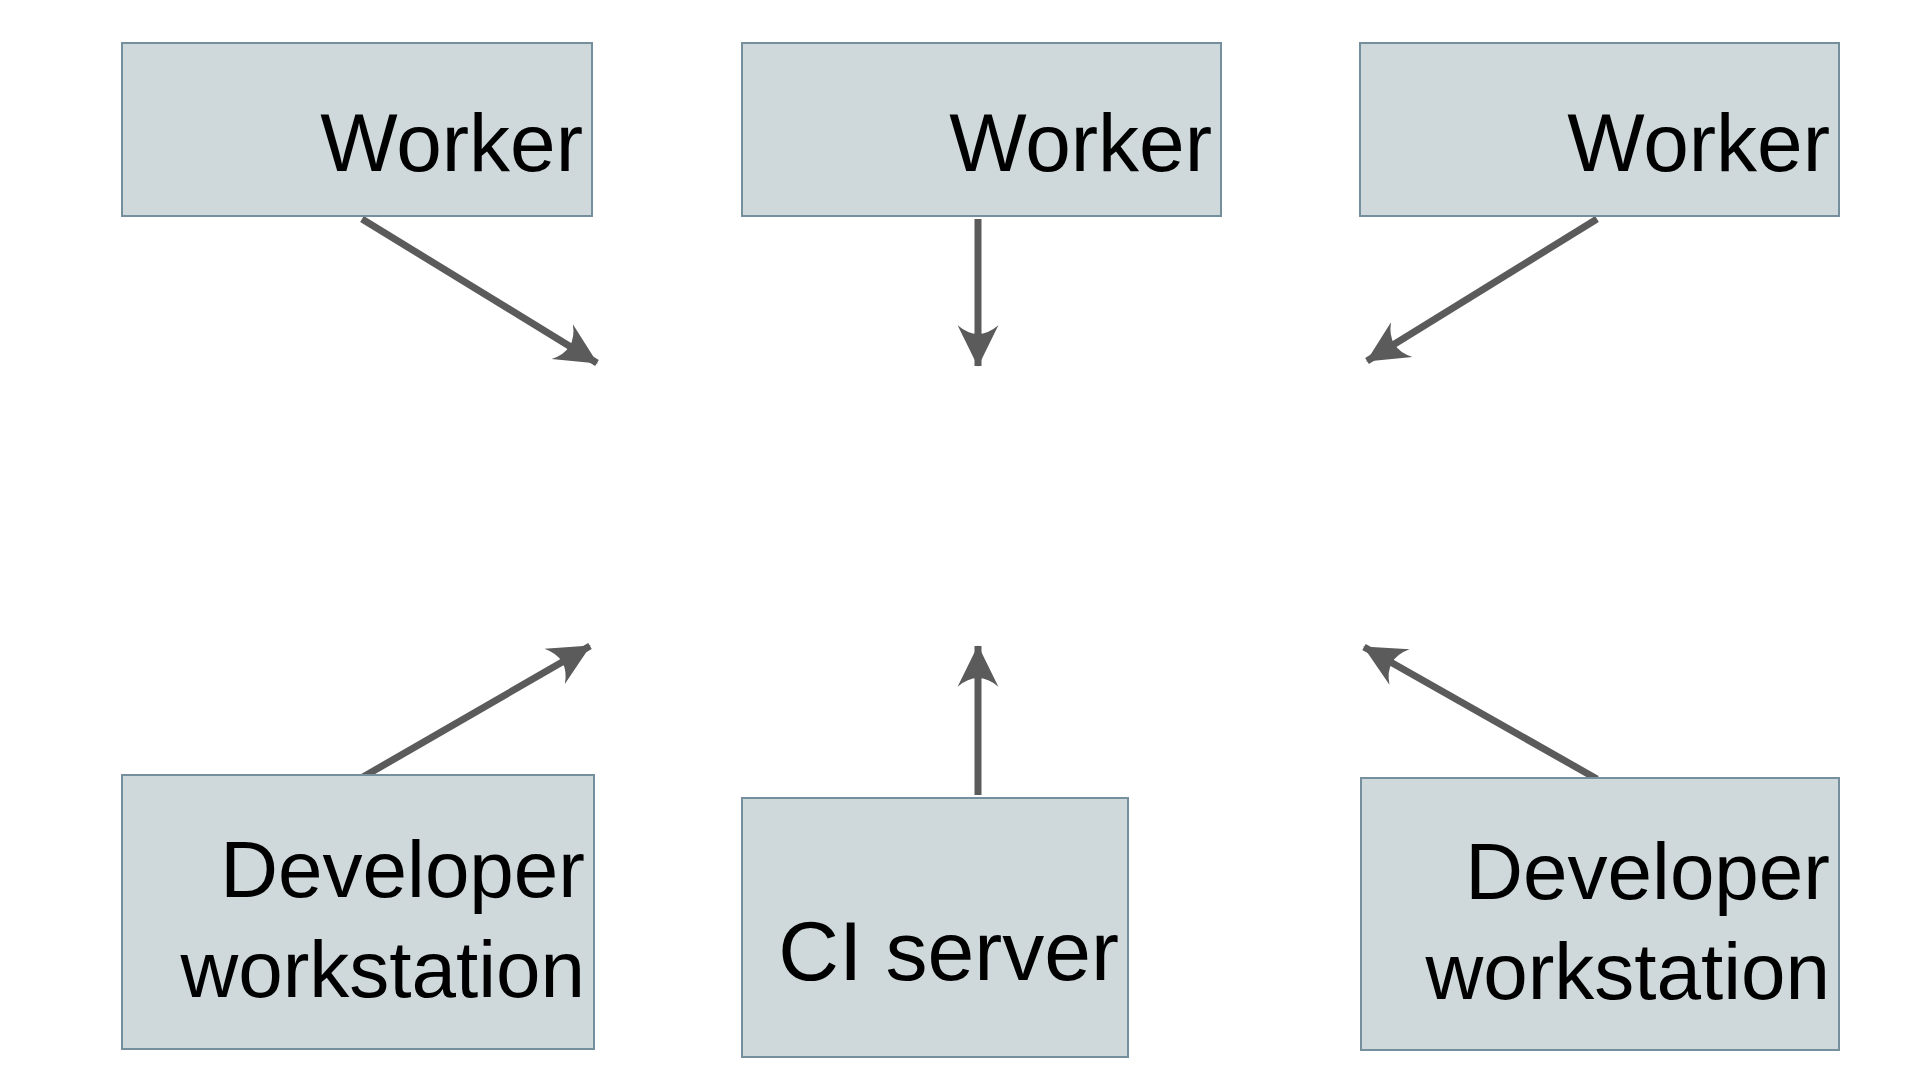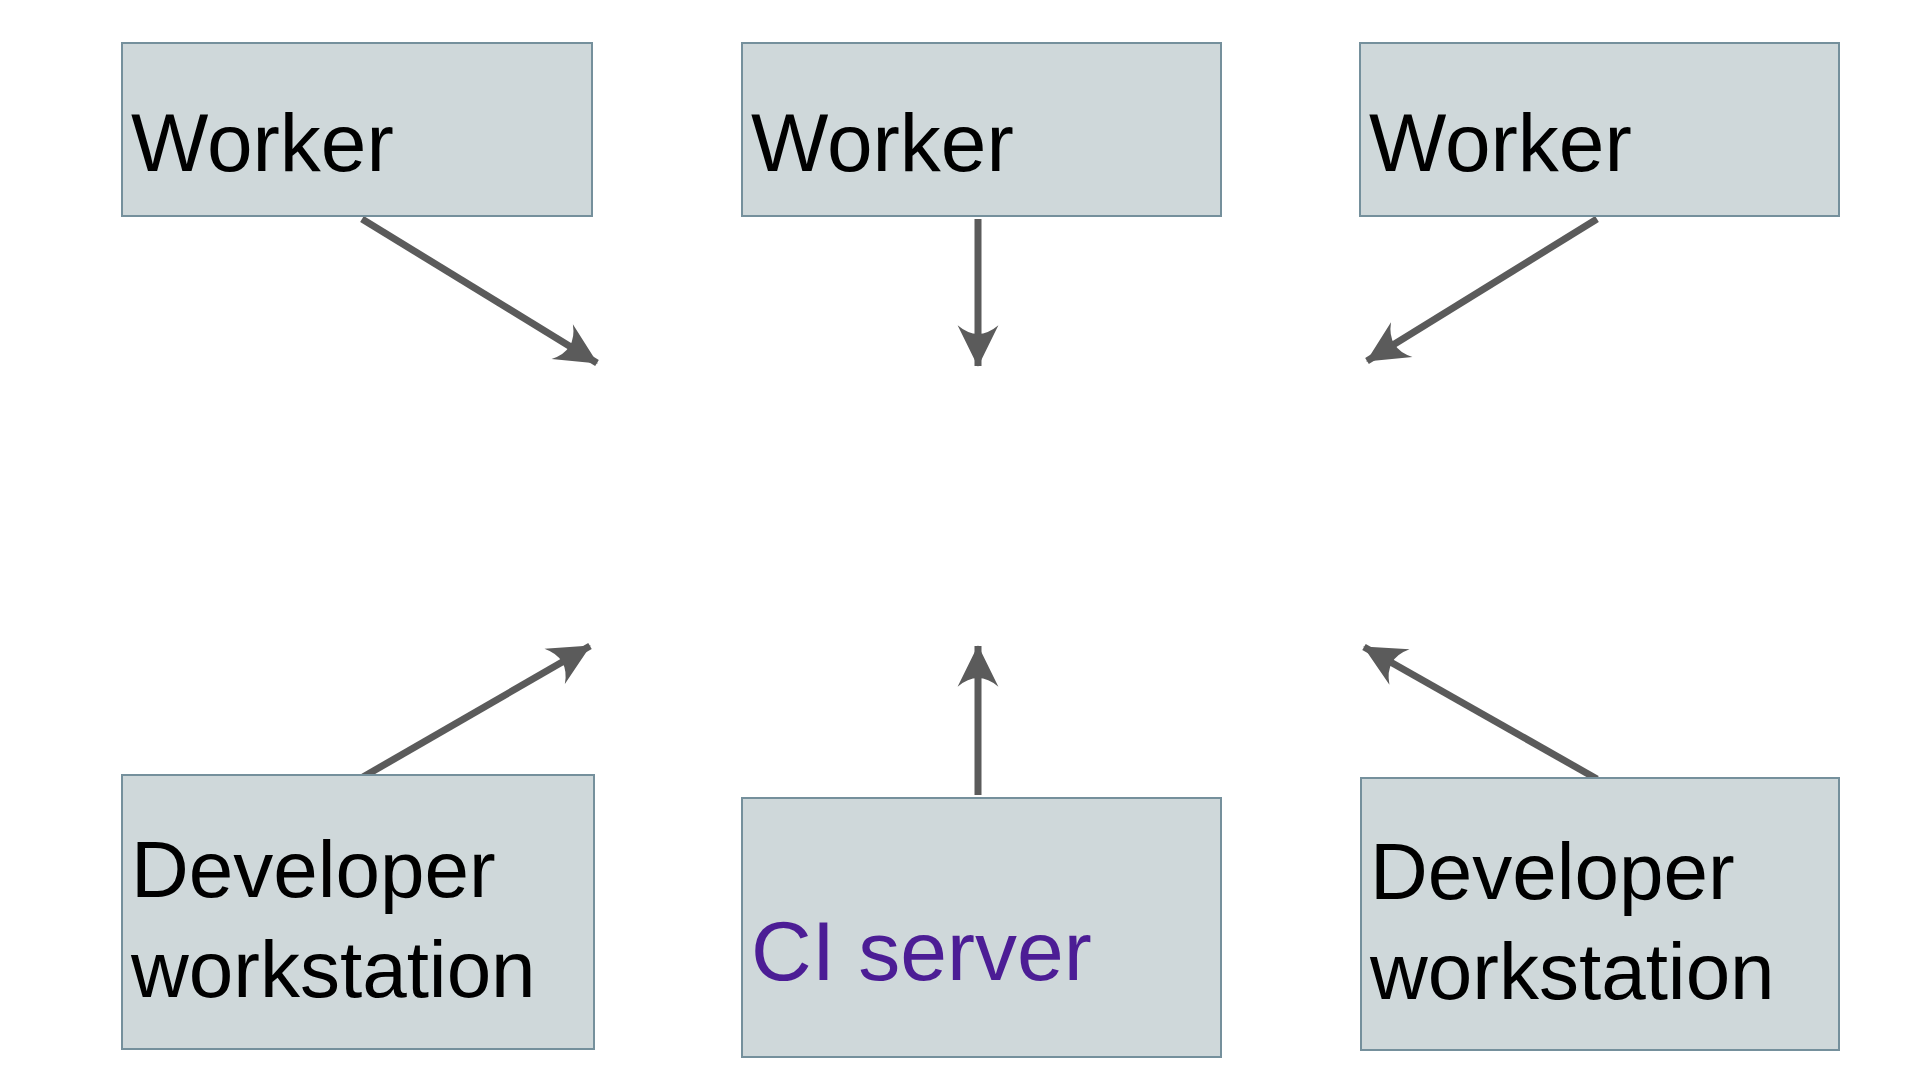--- a/index.html
+++ b/index.html
@@ -29,21 +29,21 @@
     background: #cfd8da;
     border: 2.5px solid #75909c;
     display: flex;
     align-items: center;
     justify-content: center;
     color: #000000;
   }
   .node .label {
     display: block;
     width: 100%;
-    text-align: left;
+    text-align: right;
     line-height: 1.25;
     letter-spacing: 0px;
     white-space: normal;
     padding: 0 8px;
     box-sizing: border-box;
   }
 </style>
 </head>
 <body>
 
@@ -70,20 +70,20 @@
   </div>
   <div class="node" style="left: 741px; top: 42px; width: 481px; height: 175px; background: rgb(207, 216, 218); border-color: rgb(117, 144, 156); color: rgb(0, 0, 0);">
     <span class="label" style="font-size: 82px; transform: translateY(14px);">Worker</span>
   </div>
   <div class="node" style="left: 1359px; top: 42px; width: 481px; height: 175px; background: rgb(207, 216, 218); border-color: rgb(117, 144, 156); color: rgb(0, 0, 0);">
     <span class="label" style="font-size: 82px; transform: translateY(14px);">Worker</span>
   </div>
   <div class="node" style="left: 121px; top: 774px; width: 474px; height: 276px; background: rgb(207, 216, 218); border-color: rgb(117, 144, 156); color: rgb(0, 0, 0);">
     <span class="label" style="font-size: 80px; transform: translateY(8px);">Developer workstation</span>
   </div>
-  <div class="node" style="left: 741px; top: 797px; width: 481px; height: 261px; background: rgb(207, 216, 218); border-color: rgb(117, 144, 156); color: #4c1d95;">
+  <div class="node" style="left: 741px; top: 797px; width: 388px; height: 261px; background: rgb(207, 216, 218); border-color: rgb(117, 144, 156); color: #000000;">
     <span class="label" style="font-size: 84px; transform: translateY(24px);">CI server</span>
   </div>
   <div class="node" style="left: 1360px; top: 777px; width: 480px; height: 274px; background: rgb(207, 216, 218); border-color: rgb(117, 144, 156); color: rgb(0, 0, 0);">
     <span class="label" style="font-size: 80px; transform: translateY(8px);">Developer workstation</span>
   </div>
 
 </div>
 
 </body></html>

